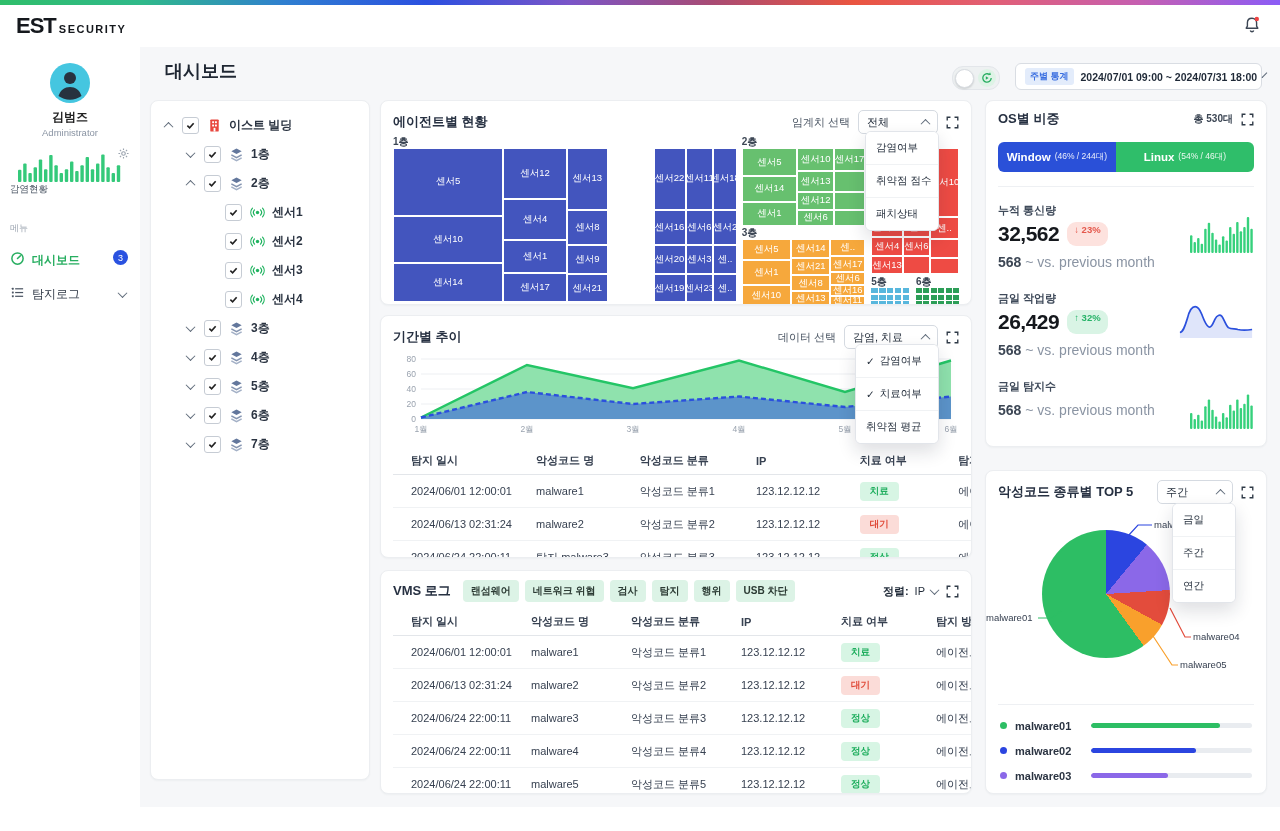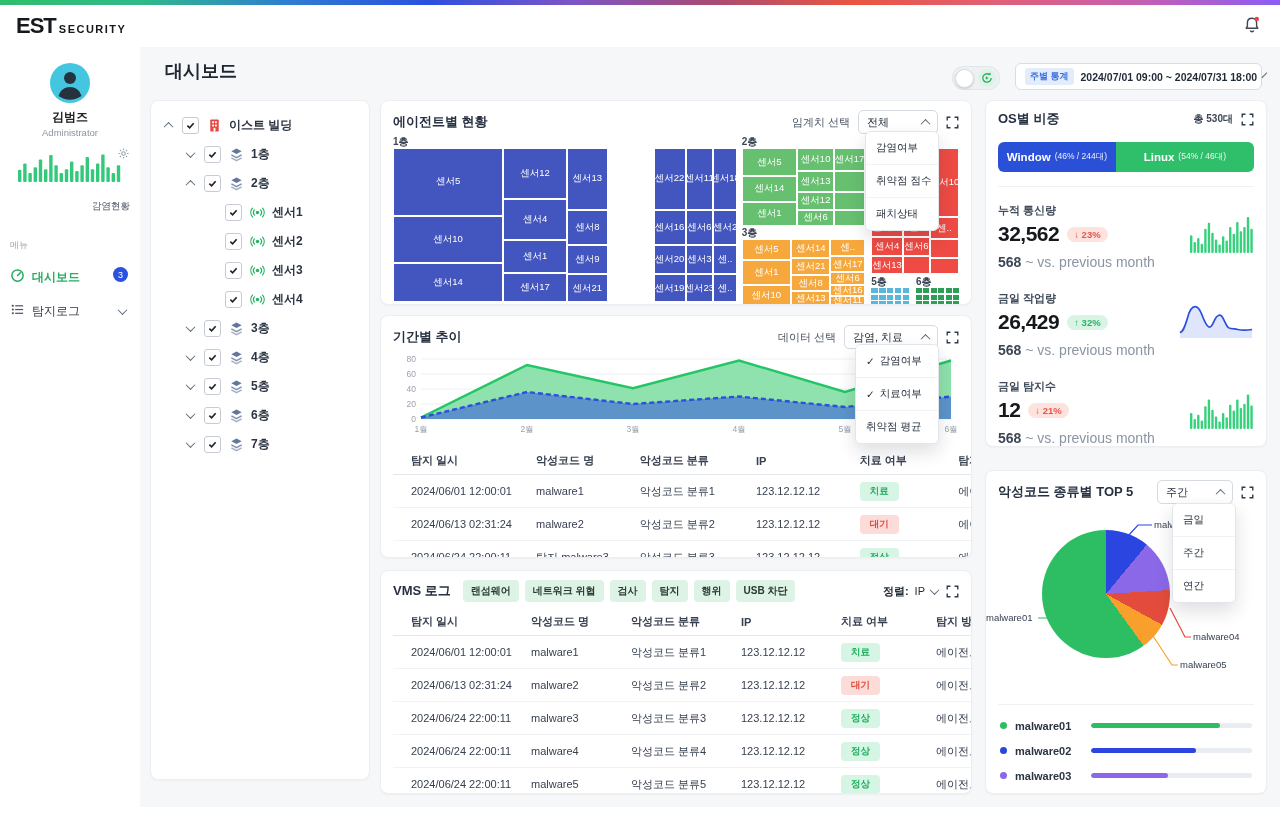--- a/index.html
+++ b/index.html
@@ -10,21 +10,21 @@
   .logo{margin-left:16px;display:flex;align-items:baseline;cursor:default;}
   .logo .p{font-size:22px;font-weight:900;letter-spacing:-1px;color:#15181d;}
   .logo .s{font-size:11px;font-weight:700;letter-spacing:1.5px;color:#15181d;margin-left:3px;}
   .bell{position:absolute;right:18px;top:10px;}
   .sidebar{position:absolute;left:0;top:47px;bottom:24px;width:140px;background:#fff;border-right:1px solid #eef0f2;}
   .avatar{margin:16px auto 0;width:40px;height:40px;display:block;}
   .uname{text-align:center;font-size:12px;font-weight:700;color:#222;margin-top:6px;}
   .urole{text-align:center;font-size:9.5px;color:#8a94a3;margin-top:1px;}
   .inf-wrap{position:relative;margin:12px 10px 0;}
   .inf-gear{position:absolute;right:0;top:-4px;}
-  .inf-label{text-align:right;font-size:9.5px;color:#4a5563;margin-top:18px;}
+  .inf-label{text-align:left;font-size:9.5px;color:#4a5563;margin-top:1px;}
   .menu-cap{margin:26px 0 0 10px;font-size:9px;color:#9aa3af;}
   .mitem{display:flex;align-items:center;gap:7px;margin:16px 10px 0;font-size:12px;color:#2b3442;cursor:pointer;position:relative;}
   .mitem.active .mlabel{color:#27ae60;font-weight:700;}
   .mbadge{position:absolute;right:2px;top:-1px;background:#2a52e0;color:#fff;border-radius:50%;width:15px;height:15px;font-size:9px;display:flex;align-items:center;justify-content:center;}
   .mitem .chev{position:absolute;right:4px;}
   .footer{position:absolute;left:0;bottom:0;width:100%;height:24px;background:#f0f2f4;display:flex;align-items:center;justify-content:space-between;font-size:10px;}
   .footer .l{margin-left:10px;color:#8893a0;}
   .footer .r{margin-right:12px;color:#5b7fa6;}
   .main{position:absolute;left:140px;top:47px;right:0;bottom:24px;background:#f6f7f9;}
   .ptitle{position:absolute;left:25px;top:12px;font-size:18px;font-weight:700;color:#1f2733;}
@@ -82,21 +82,21 @@
   .sortwrap .sl{font-weight:700;}
   
   .totlabel{font-size:10px;font-weight:700;color:#3c4654;}
   .osbar{margin:14px 12px 0;height:30px;border-radius:6px;overflow:hidden;display:flex;}
   .osseg{display:flex;align-items:center;justify-content:center;color:#fff;gap:4px;cursor:pointer;}
   .osseg .nm{font-size:11.5px;font-weight:700;}
   .osseg .dt2{font-size:8.5px;opacity:.9;}
   .divider{height:1px;background:#eef0f3;margin:14px 12px 0;}
   .stat{position:relative;margin:16px 12px 0;height:72px;}
   .stat .sl{font-size:11px;color:#3f4a5a;font-weight:600;}
-  .stat .vrow{display:flex;align-items:center;gap:8px;margin-top:4px;}
+  .stat .vrow{display:flex;gap:8px;margin-top:4px;}
   .stat .val{font-size:21px;font-weight:800;color:#15181d;letter-spacing:-.5px;}
   .delta{font-size:9.5px;font-weight:700;padding:2px 7px;border-radius:9px;}
   .delta.down{background:#fde2de;color:#e4574b;}
   .delta.up{background:#d9f4e5;color:#27b368;}
   .stat .sub{margin-top:8px;font-size:14px;color:#8a94a3;}
   .stat .sub b{color:#3c4654;}
   .spark{position:absolute;right:0;top:8px;}
   
   .piebox{position:relative;height:192px;margin-top:2px;}
   .pie{position:absolute;left:56px;top:24px;width:128px;height:128px;border-radius:50%;cursor:pointer;}
@@ -828,24 +828,20 @@
               <span class="delta up">↑ 32%</span>
             </div>
             <div class="sub"><b>568</b> ~ vs. previous month</div>
             <span class="spark"><svg width="76" height="42" viewBox="0 0 80 42">
                 <path d="M2,34 C5,34 7,29 10,19 C12,11 15,7 18,7 C21,7 23,10 25,15 C27,20 29,26 32,28 C35,30 37,24 39,20 C41,16 44,15 46,17 C48,19 50,26 53,29 C56,31 60,30 63,31 C67,32 72,32 78,31 L78,40 L2,40 Z" fill="rgba(80,110,230,0.18)"></path>
                 <path d="M2,34 C5,34 7,29 10,19 C12,11 15,7 18,7 C21,7 23,10 25,15 C27,20 29,26 32,28 C35,30 37,24 39,20 C41,16 44,15 46,17 C48,19 50,26 53,29 C56,31 60,30 63,31 C67,32 72,32 78,31" fill="none" stroke="#2b50dd" stroke-width="1.8"></path>
               </svg></span>
           </div>
           <div class="stat">
             <div class="sl">금일 탐지수</div>
-            <div class="vrow">
-              <span class="val">12</span>
-              <span class="delta down">↓ 21%</span>
-            </div>
             <div class="sub"><b>568</b> ~ vs. previous month</div>
             <span class="spark"><svg width="64" height="42" viewBox="0 0 64 42">
                 <rect x="0" y="26.04" width="2.4" height="15.959999999999999" rx="1" fill="#36d17c"></rect>
                 <rect x="3.55" y="31.92" width="2.4" height="10.08" rx="1" fill="#36d17c"></rect>
                 <rect x="7.1" y="27.72" width="2.4" height="14.28" rx="1" fill="#36d17c"></rect>
                 <rect x="10.649999999999999" y="33.6" width="2.4" height="8.4" rx="1" fill="#36d17c"></rect>
                 <rect x="14.2" y="19.32" width="2.4" height="22.68" rx="1" fill="#36d17c"></rect>
                 <rect x="17.75" y="12.600000000000001" width="2.4" height="29.4" rx="1" fill="#36d17c"></rect>
                 <rect x="21.299999999999997" y="22.68" width="2.4" height="19.32" rx="1" fill="#36d17c"></rect>
                 <rect x="24.849999999999998" y="29.4" width="2.4" height="12.6" rx="1" fill="#36d17c"></rect>

